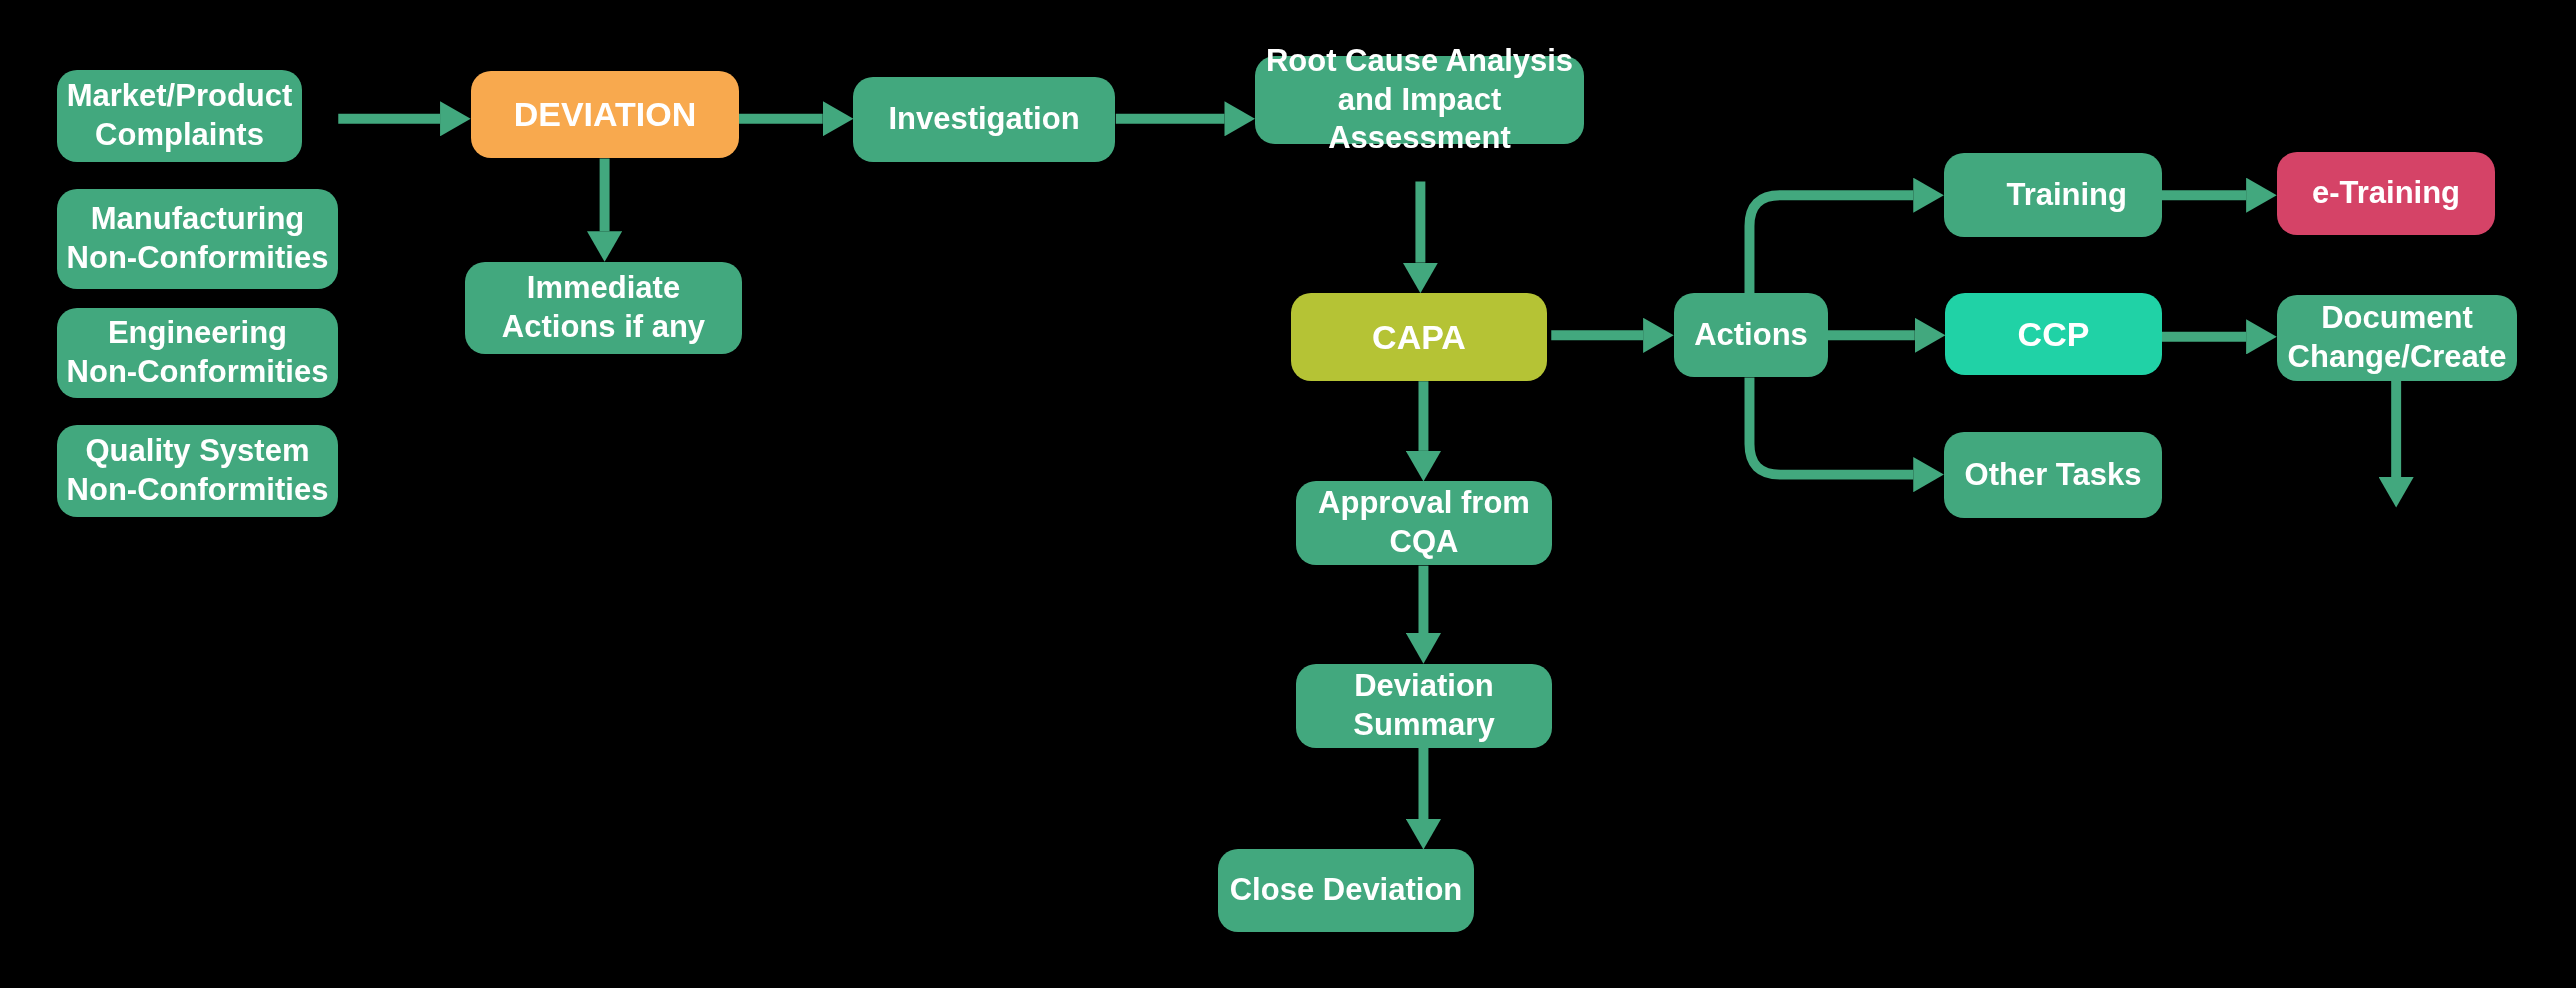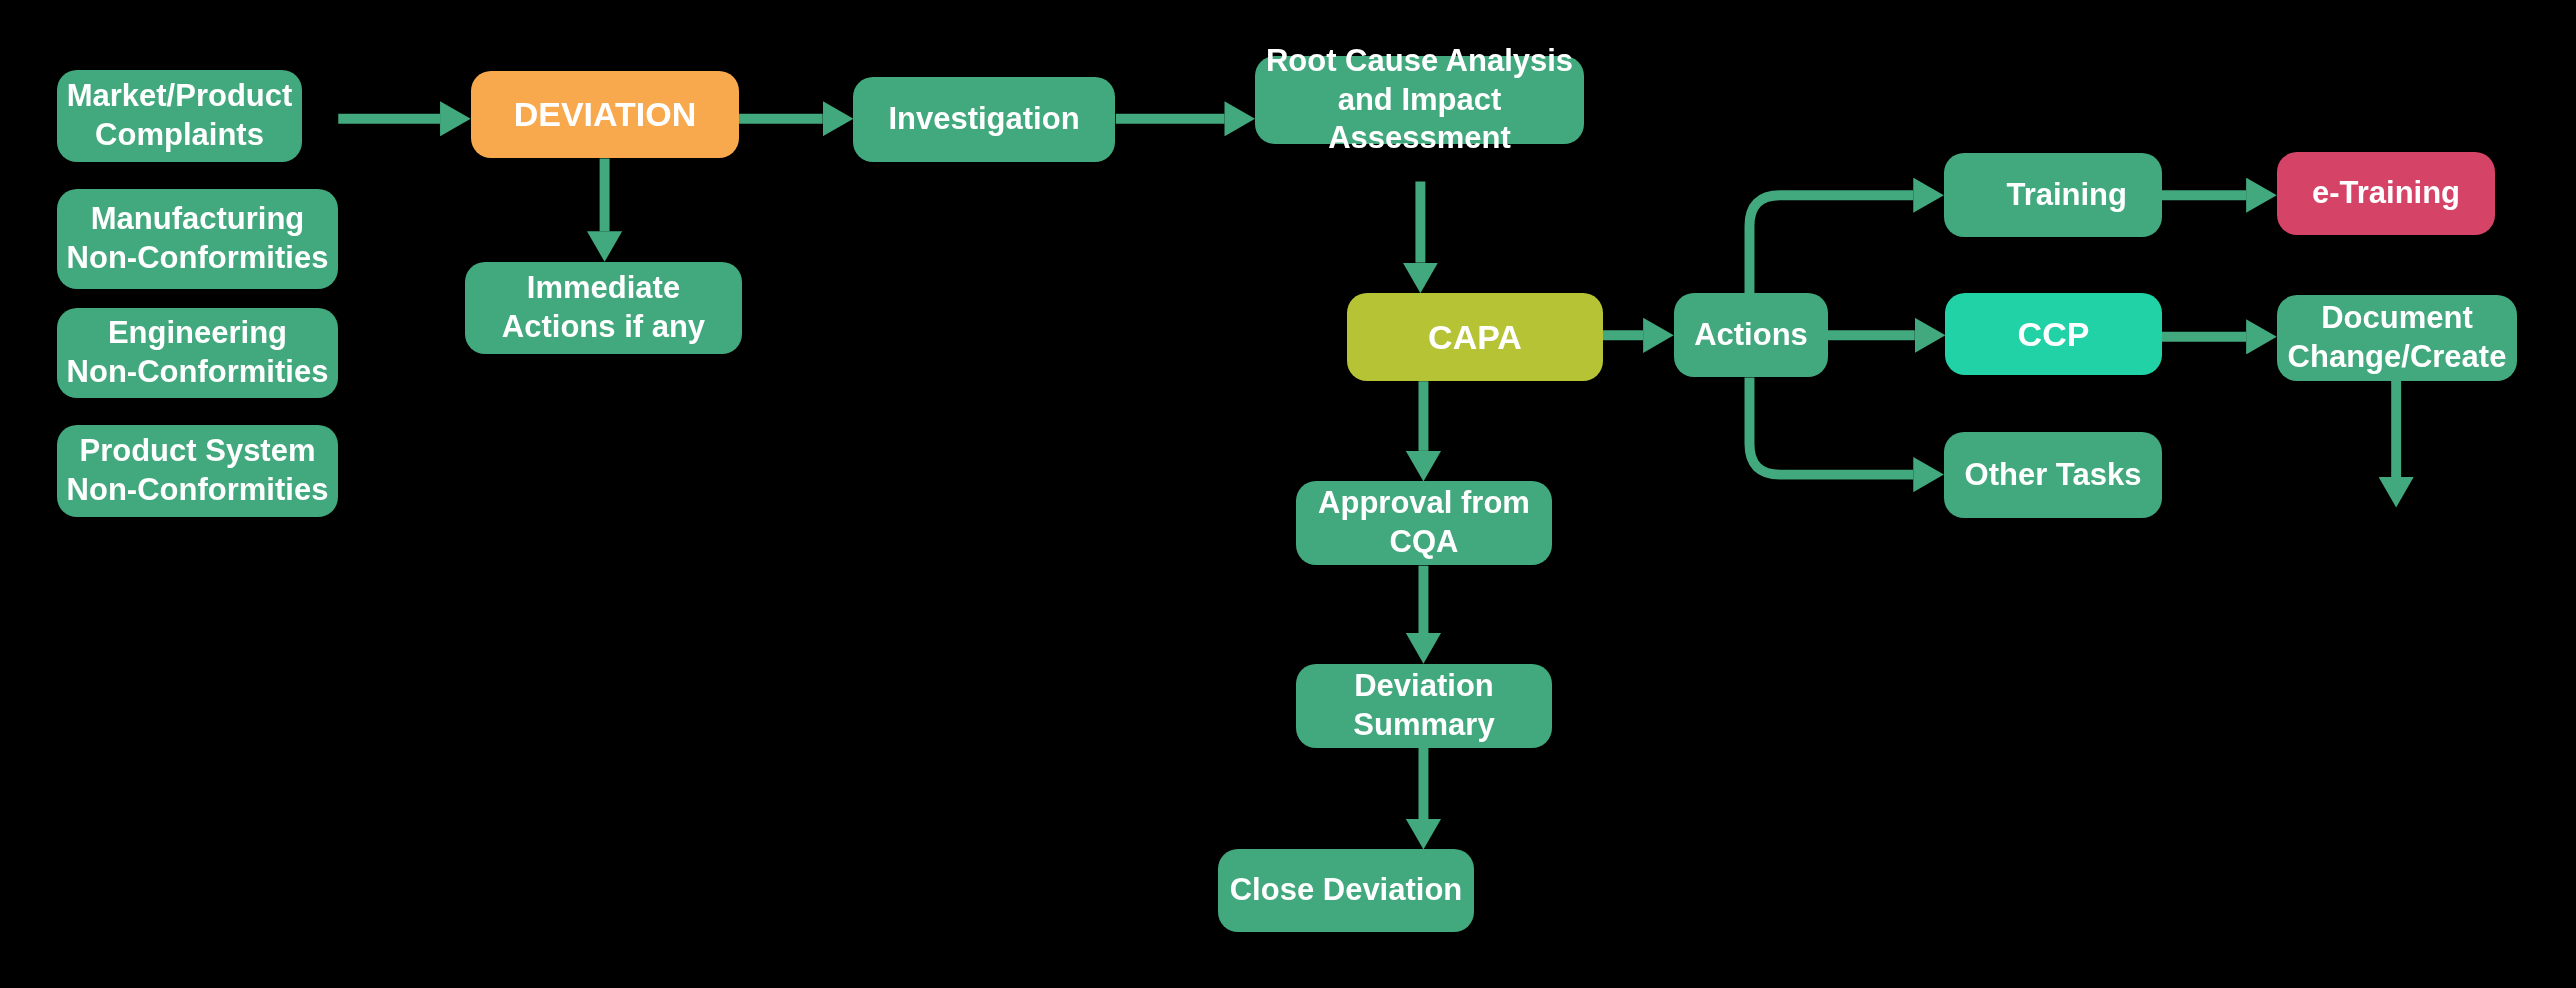--- a/index.html
+++ b/index.html
@@ -83,42 +83,42 @@
     </div>
   <div class="node green" style="left:57px;  top:189px; width:281px; height:100px;">
       <span>Manufacturing
 Non-Conformities</span>
     </div>
   <div class="node green" style="left:57px;  top:308px; width:281px; height:90px;">
       <span>Engineering
 Non-Conformities</span>
     </div>
   <div class="node green" style="left:57px;  top:425px; width:281px; height:92px;">
-      <span>Product System
+      <span>Quality System
 Non-Conformities</span>
     </div>
 
   <div class="node orange fs44" style="left:471px; top:71px;  width:268px; height:87px;">
       <span>DEVIATION</span>
     </div>
   <div class="node green" style="left:465px; top:262px; width:277px; height:92px;">
       <span>Immediate
 Actions if any</span>
     </div>
 
   <div class="node green" style="left:853px; top:77px; width:262px; height:85px;">
       <span>Investigation</span>
     </div>
   <div class="node green" style="left:1255px; top:56px;  width:329px; height:88px;">
       <span>Root Cause Analysis
 and Impact
 Assessment</span>
     </div>
 
-  <div class="node lime fs44" style="left:1347px; top:293px; width:256px; height:88px;">
+  <div class="node lime fs44" style="left:1291px; top:293px; width:256px; height:88px;">
       <span>CAPA</span>
     </div>
   <div class="node green" style="left:1296px; top:481px; width:256px; height:84px;">
       <span>Approval from
 CQA</span>
     </div>
   <div class="node green" style="left:1296px; top:664px; width:256px; height:84px;">
       <span>Deviation
 Summary</span>
     </div>

